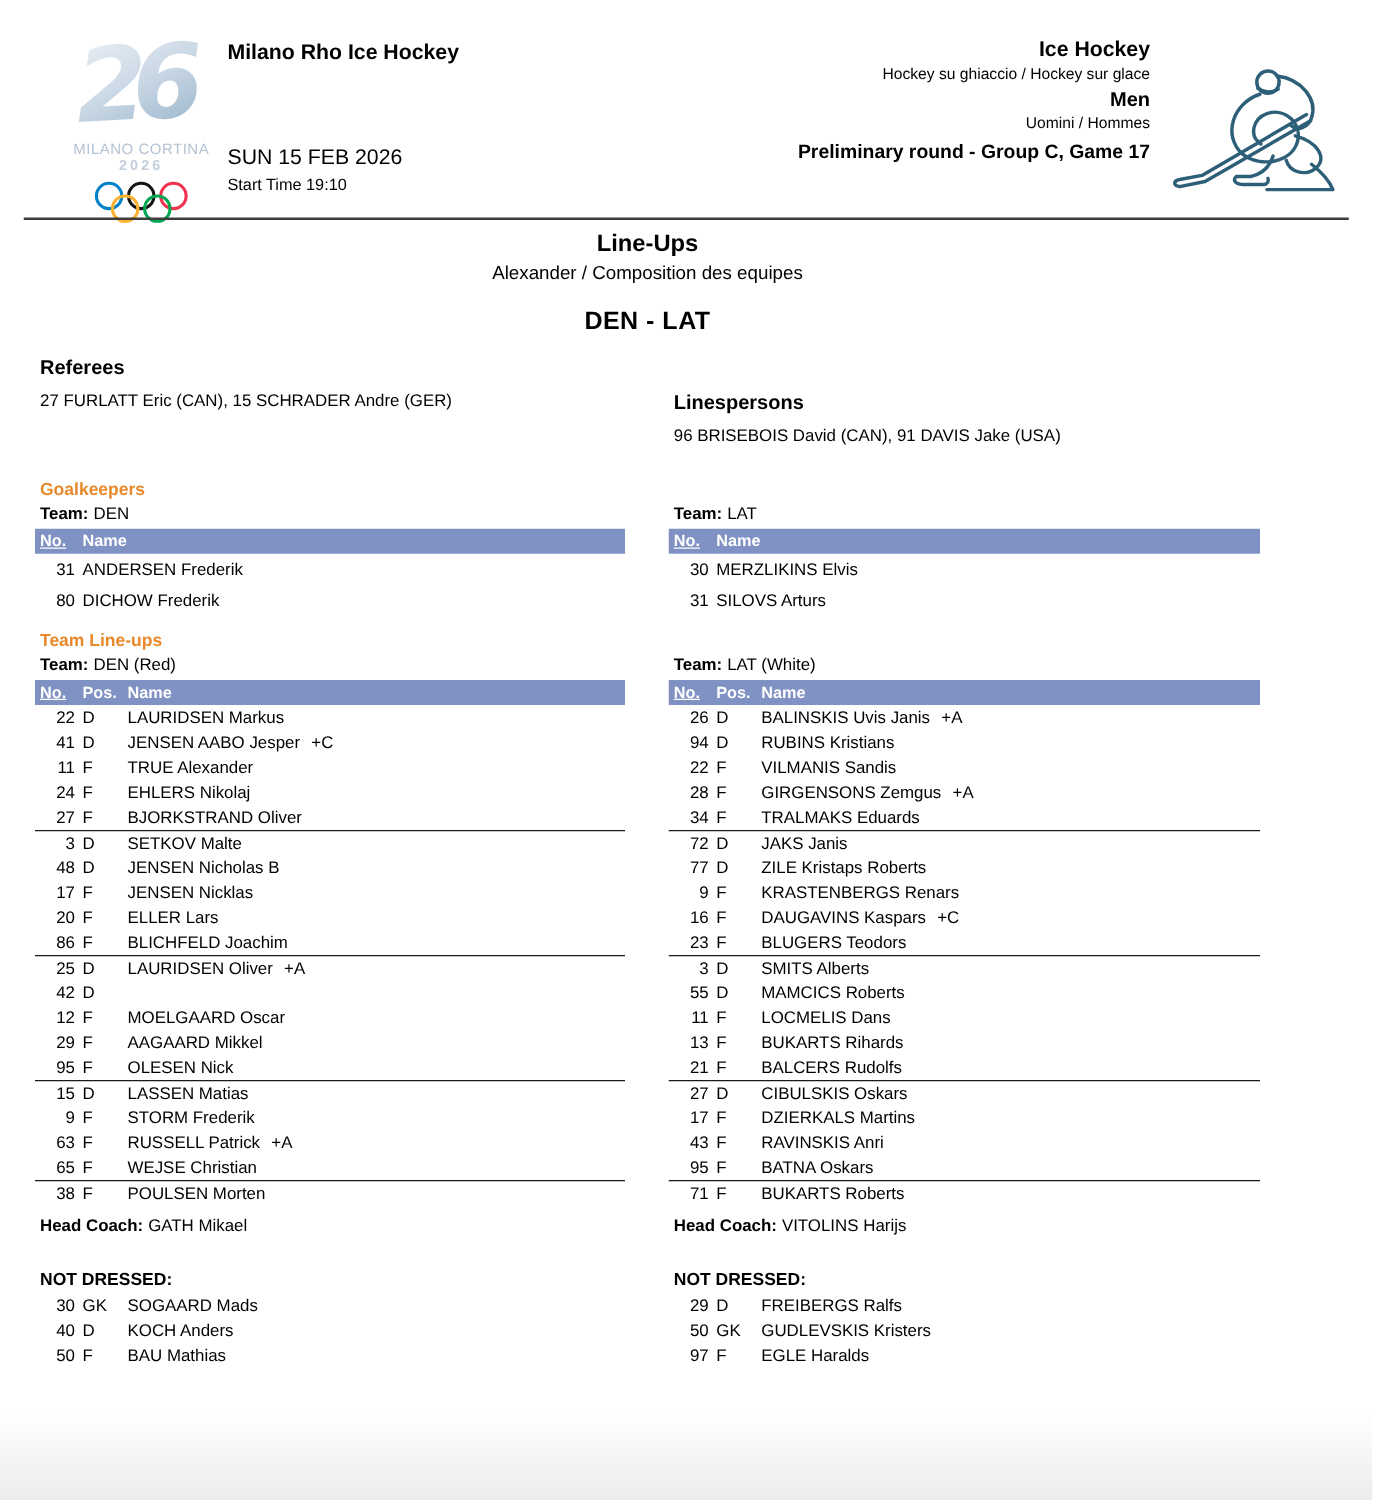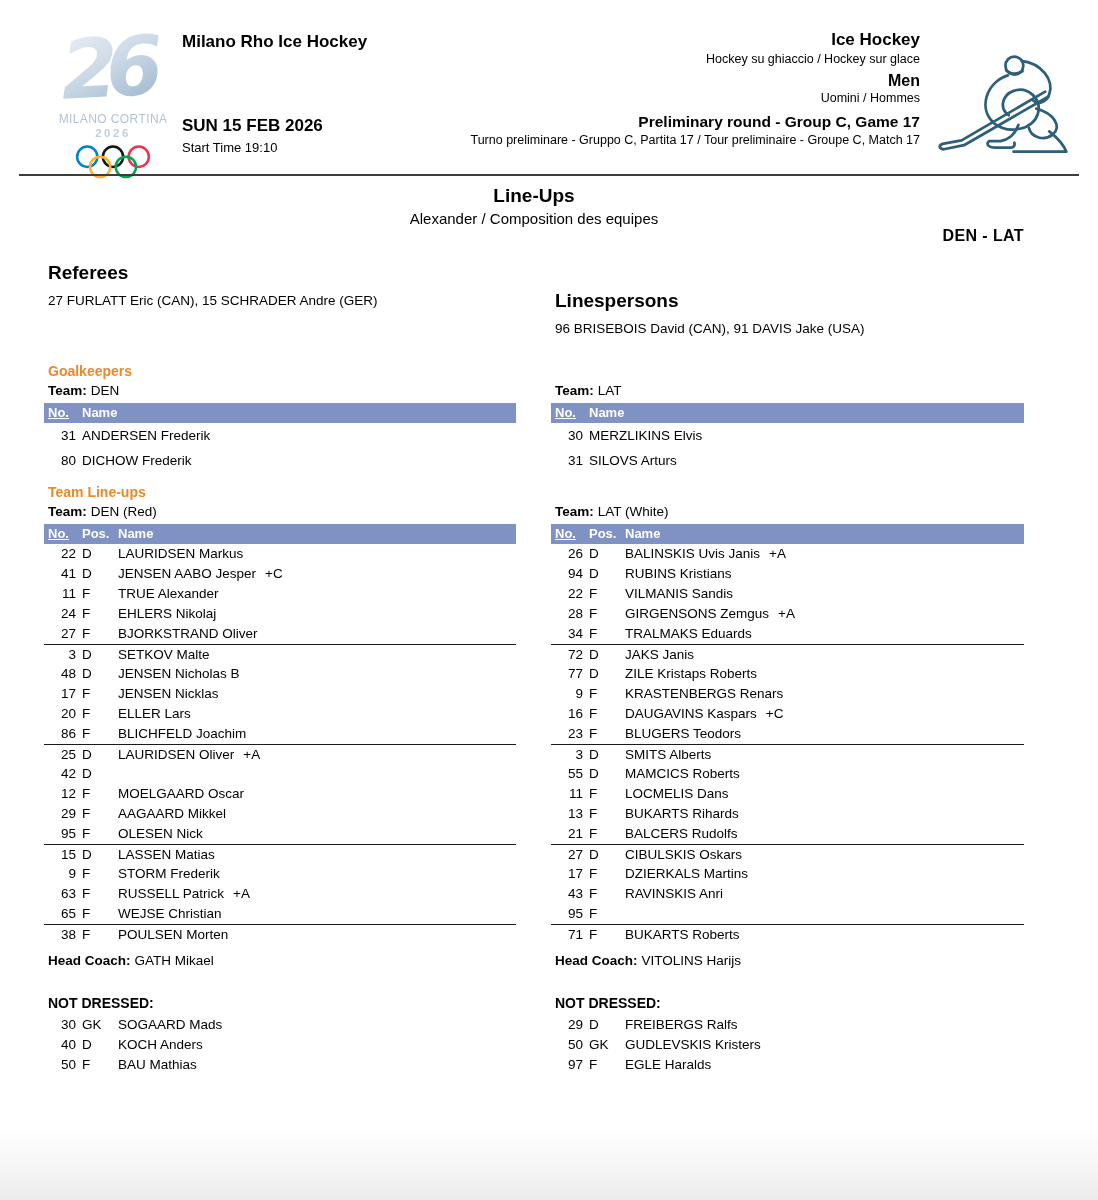--- a/index.html
+++ b/index.html
@@ -25,45 +25,45 @@
     background: linear-gradient(155deg,#eef3f8 0%,#ccd9e6 45%,#9cb7cc 90%);
     -webkit-background-clip: text; background-clip: text; color: transparent;
     transform: rotate(-3deg);
   }
   .logo-name { margin-top:4px; color:#b4c3d3; font-weight:normal; font-size:12px; letter-spacing:.4px; white-space:nowrap; }
   .logo-year { color:#c2cedb; font-weight:bold; font-size:11.5px; letter-spacing:2.5px; margin-top:1px; }
   .rings { margin-top:4px; }
 
   .venue { position:absolute; left:182px; top:32px; font-size:17px; font-weight:bold; }
   .dateblock { position:absolute; left:182px; top:116px; }
-  .dateblock .date { font-size:17px; font-weight:bold; }
+  .dateblock .date { font-size:17px; font-weight:normal; }
   .dateblock .start { font-size:13px; margin-top:4px; }
 
   .rblock { position:absolute; right:178px; top:30px; text-align:right; }
   .rb-sport { font-size:17px; font-weight:bold; }
   .rb-sub   { font-size:12.5px; margin-top:2px; }
   .rb-gender{ font-size:16px; font-weight:bold; margin-top:6px; }
   .rb-sub2  { font-size:12.5px; margin-top:1px; }
   .rb-round { font-size:15.5px; font-weight:bold; margin-top:8px; }
   .rb-round-sub { font-size:12.5px; margin-top:2px; }
 
   .picto { position:absolute; right:26px; top:44px; }
 
   .rule { position:absolute; top:174px; left:19px; right:19px; border-top:2px solid #3c3c3c; }
 
   
-  .main { position:absolute; top:180px; left:44px; width:980px; }
+  .main { position:absolute; top:180px; left:28px; width:980px; }
   .t-main    { text-align:center; font-size:19px; font-weight:bold; margin-top:5px; }
   .t-sub     { text-align:center; font-size:15px; margin-top:3px; }
-  .t-matchup { text-align:right; font-size:16px; font-weight:bold; letter-spacing:.4px; }
+  .t-matchup { text-align:center; font-size:20px; font-weight:bold; margin-top:19px; letter-spacing:.4px; }
 
   .officials { display:flex; margin-top:17px; }
   .off-col { width:472px; padding-left:4px; }
   .off-col.r { margin-left:35px; width:473px;margin-top:28px; }
-  .off-label { font-size:19px; font-weight:bold; }
+  .off-label { font-size:16px; font-weight:bold; }
   .off-names { font-size:13.5px; margin-top:9px; }
 
   .section-title { color:#E8892B; font-weight:bold; font-size:14px; padding-left:4px; }
   .sec-gk { margin-top:27px; }
   .sec-lu { margin-top:11px; }
 
   .cols { display:flex; align-items:flex-start; }
   .col { width:472px; }
   .col.r { margin-left:35px; width:473px; }
 
@@ -109,21 +109,20 @@
       <div class="date">SUN 15 FEB 2026</div>
       <div class="start">Start Time 19:10</div>
     </div>
 
     <div class="rblock">
       <div class="rb-sport">Ice Hockey</div>
       <div class="rb-sub">Hockey su ghiaccio / Hockey sur glace</div>
       <div class="rb-gender">Men</div>
       <div class="rb-sub2">Uomini / Hommes</div>
       <div class="rb-round">Preliminary round - Group C, Game 17</div>
-      <div class="rb-round-sub">Turno preliminare - Gruppo C, Partita 17 / Tour preliminaire - Groupe C, Match 17</div>
     </div>
 
     <svg class="picto" width="138" height="118" viewBox="0 0 170 130" fill="none" stroke="#2E5F78" stroke-width="3.4" stroke-linecap="round" stroke-linejoin="round">
       <circle cx="99" cy="19" r="11"></circle>
       <path d="M89 25 q9 7 20 1"></path>
       <path d="M108 13 C 132 16, 148 36, 142 54 C 139 64, 128 68, 121 61"></path>
       <path d="M91 31 C 64 40, 54 72, 74 90 C 92 104, 122 98, 128 78 C 133 60, 116 44, 98 50 C 84 55, 80 72, 92 80"></path>
       <path d="M126 72 C 148 78, 158 94, 146 104 C 136 112, 120 108, 117 96"></path>
       <path d="M142 100 C 152 108, 160 117, 163 125 L 98 125"></path>
       <path d="M104 92 C 100 104, 92 110, 82 112 L 68 112 C 63 116, 68 120, 75 120 L 95 120 C 98 120, 100 117, 99 114"></path>
@@ -472,20 +471,21 @@
 
             <div class="prow grid3">
               <span class="c-no">43</span>
               <span>F</span>
               <span><span>RAVINSKIS Anri</span><span class="cap"></span></span>
             </div>
 
             <div class="prow grid3">
               <span class="c-no">95</span>
               <span>F</span>
+              <span><span>BATNA Oskars</span><span class="cap"></span></span>
             </div>
 
             <div class="prow grid3 sep">
               <span class="c-no">71</span>
               <span>F</span>
               <span><span>BUKARTS Roberts</span><span class="cap"></span></span>
             </div>
           </div>
         <div class="coach">
           <span class="b">Head Coach:</span><span>VITOLINS Harijs</span>

